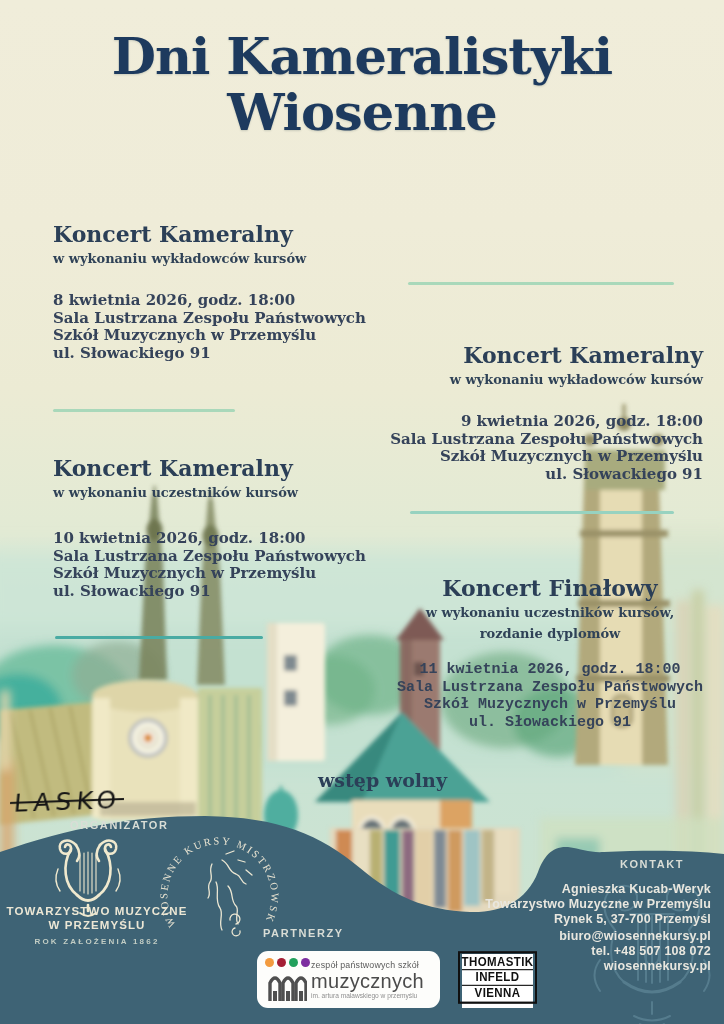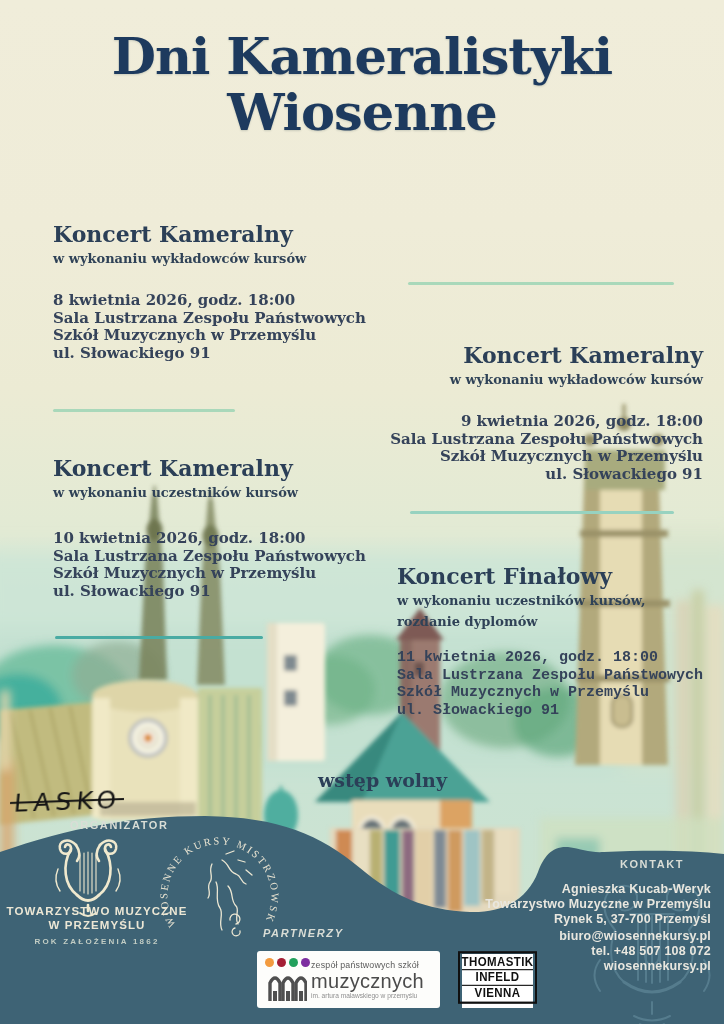--- a/index.html
+++ b/index.html
@@ -17,42 +17,42 @@
   }
   
   .concert{position:absolute;z-index:5;color:#2e4156;}
   .concert .t{font-size:22px;line-height:27px;font-weight:700;color:#2b3f57;}
   .concert .s{font-size:13px;line-height:21px;font-weight:700;color:#2f4257;}
   .concert .d{margin-top:23px;font-size:15px;line-height:17.5px;font-weight:700;color:#35435a;}
   .c1{left:53px;top:221px;text-align:left;}
   .c2{right:21px;top:342px;text-align:right;}
   .c3{left:53px;top:455px;text-align:left;}
   .c3 .d{margin-top:27px;}
-  .c4{right:21px;top:563px;text-align:left;}
+  .c4{right:21px;top:575px;text-align:center;}
   .c4 .d{margin-top:17px;font-family:Liberation Mono, monospace;}
   .divider{position:absolute;height:2.5px;z-index:4;border-radius:2px;}
   .dv1{left:408px;top:282px;width:266px;background:#a9d8ba;}
   .dv2{left:53px;top:409px;width:182px;background:#a9d8ba;}
   .dv3{left:410px;top:511px;width:264px;background:#97d2c0;}
   .dv4{left:55px;top:636px;width:208px;background:#49aba3;}
   .wstep{position:absolute;left:318px;top:769px;z-index:6;font-size:19px;font-weight:700;color:#2b3f58;}
   .lasko{
     position:absolute;left:14px;top:787px;z-index:6;color:#141414;
     font-family:"DejaVu Sans",sans-serif;font-size:25px;font-weight:400;letter-spacing:5px;
     transform:rotate(-2deg) skewX(-7deg);
   }
   .lasko::after{content:"";position:absolute;left:-4px;top:13px;width:106%;height:1.6px;background:#141414;}
   
   .footer-svg{position:absolute;left:0;top:810px;z-index:8;}
   .flabel{
     position:absolute;z-index:9;font-family:"Liberation Sans","DejaVu Sans",sans-serif;
     color:#d9ddd6;font-size:11px;letter-spacing:1.6px;font-weight:700;
   }
   .org-label{left:70px;top:819px;}
-  .partners-label{left:263px;top:927px;font-style:italic;}
+  .partners-label{left:263px;top:927px;}
   .kontakt-label{left:590px;top:858px;width:124px;text-align:center;}
   .org-lyre{position:absolute;left:50px;top:835px;z-index:9;}
   .org-name{
     position:absolute;left:6px;top:904px;width:182px;z-index:9;text-align:center;
     font-family:"Liberation Sans","DejaVu Sans",sans-serif;color:#ece7d5;
     font-size:11.5px;line-height:14px;letter-spacing:1.1px;font-weight:700;
   }
   .org-founded{
     position:absolute;left:6px;top:937px;width:182px;z-index:9;text-align:center;
     font-family:"Liberation Sans","DejaVu Sans",sans-serif;color:#c2cdc4;
@@ -62,21 +62,21 @@
   .contact{
     position:absolute;right:13px;z-index:9;text-align:right;
     font-family:"Liberation Sans","DejaVu Sans",sans-serif;color:#e9e7df;
     font-size:12.5px;line-height:15px;font-weight:700;letter-spacing:.2px;
   }
   .contact1{top:882px;}
   .contact2{top:929px;}
   
   .p1box{
     position:absolute;left:257px;top:951px;width:183px;height:57px;z-index:9;
-    background:#fdfdfb;border-radius:3px;display:flex;align-items:center;padding:0;
+    background:#fdfdfb;border-radius:11px;display:flex;align-items:center;padding:0;
   }
   .p1left{width:48px;display:flex;flex-direction:column;align-items:center;margin-left:6px;}
   .dots{display:flex;gap:3px;margin-bottom:1px;}
   .dot{width:9px;height:9px;border-radius:50%;}
   .p1right{flex:1;padding-right:4px;font-family:"Liberation Sans","DejaVu Sans",sans-serif;color:#5a5a5a;}
   .p1l1{font-size:8.8px;line-height:11px;letter-spacing:.2px;}
   .p1l2{font-size:20px;line-height:21px;color:#4b4b4b;letter-spacing:.3px;}
   .p1l3{font-size:6.6px;line-height:8px;color:#8f8f8f;}
   .p2box{
     position:absolute;left:462px;top:954px;width:71px;height:54px;z-index:9;

